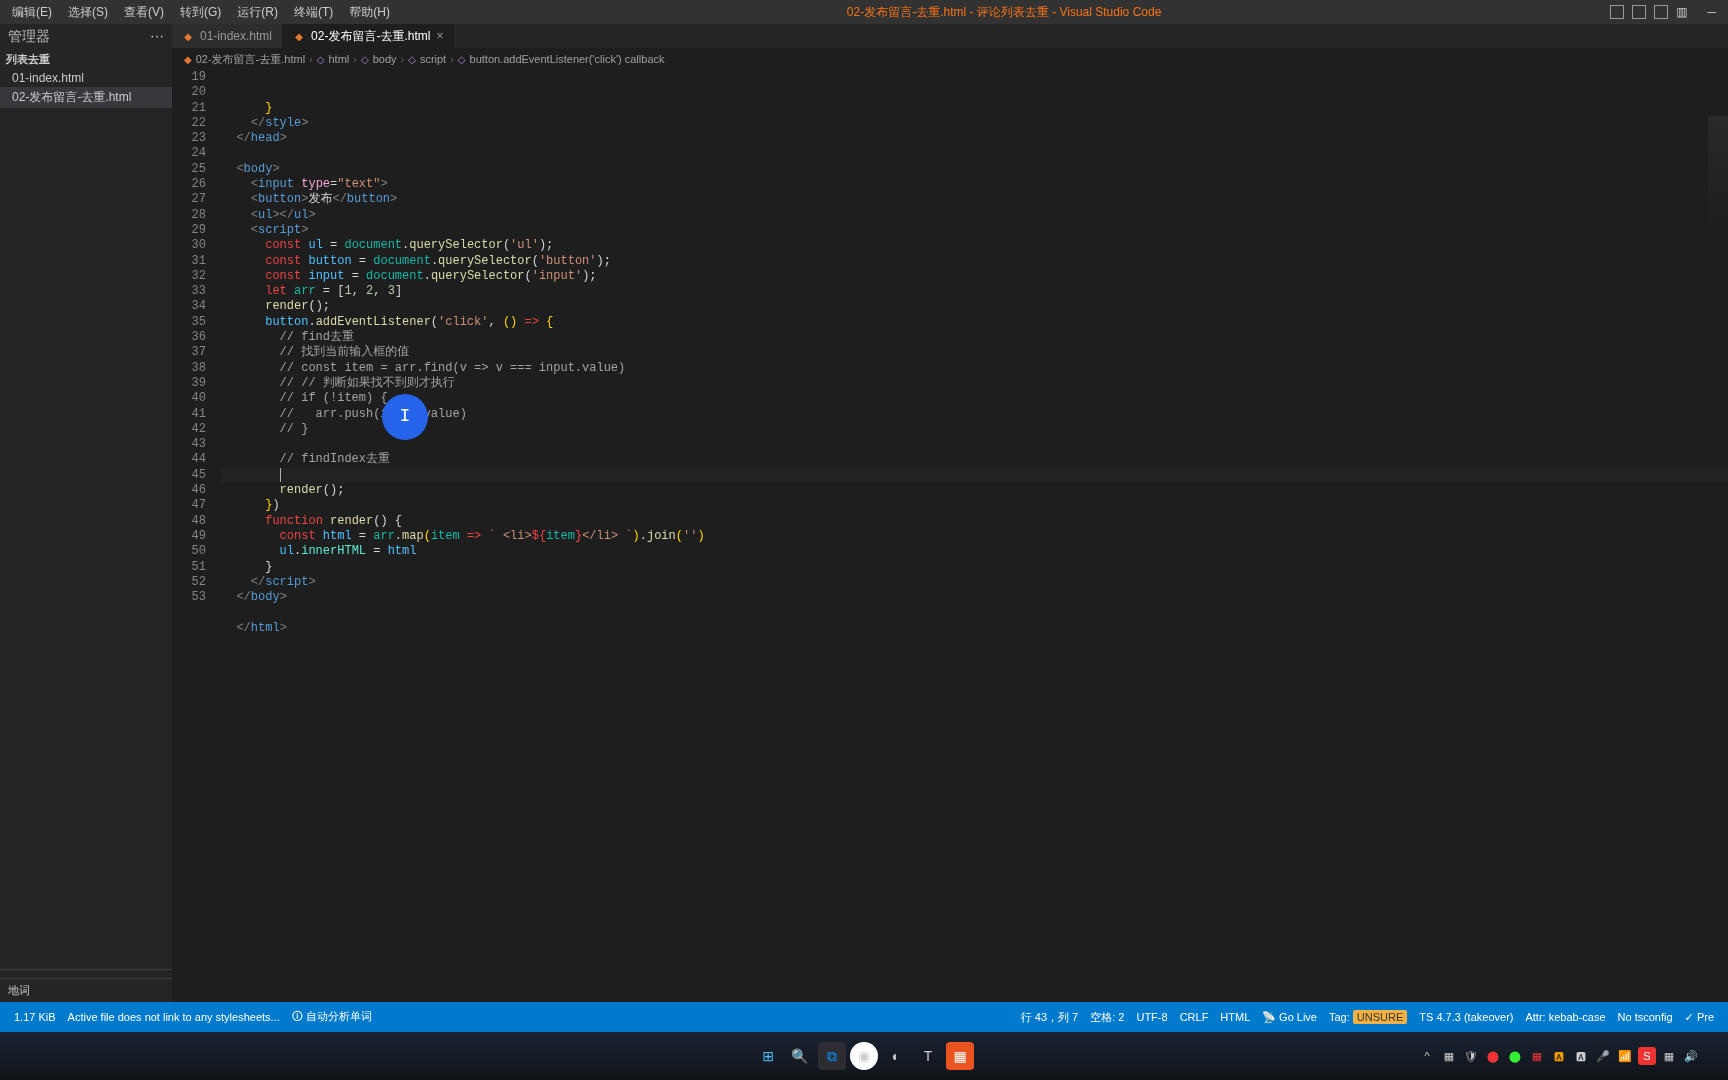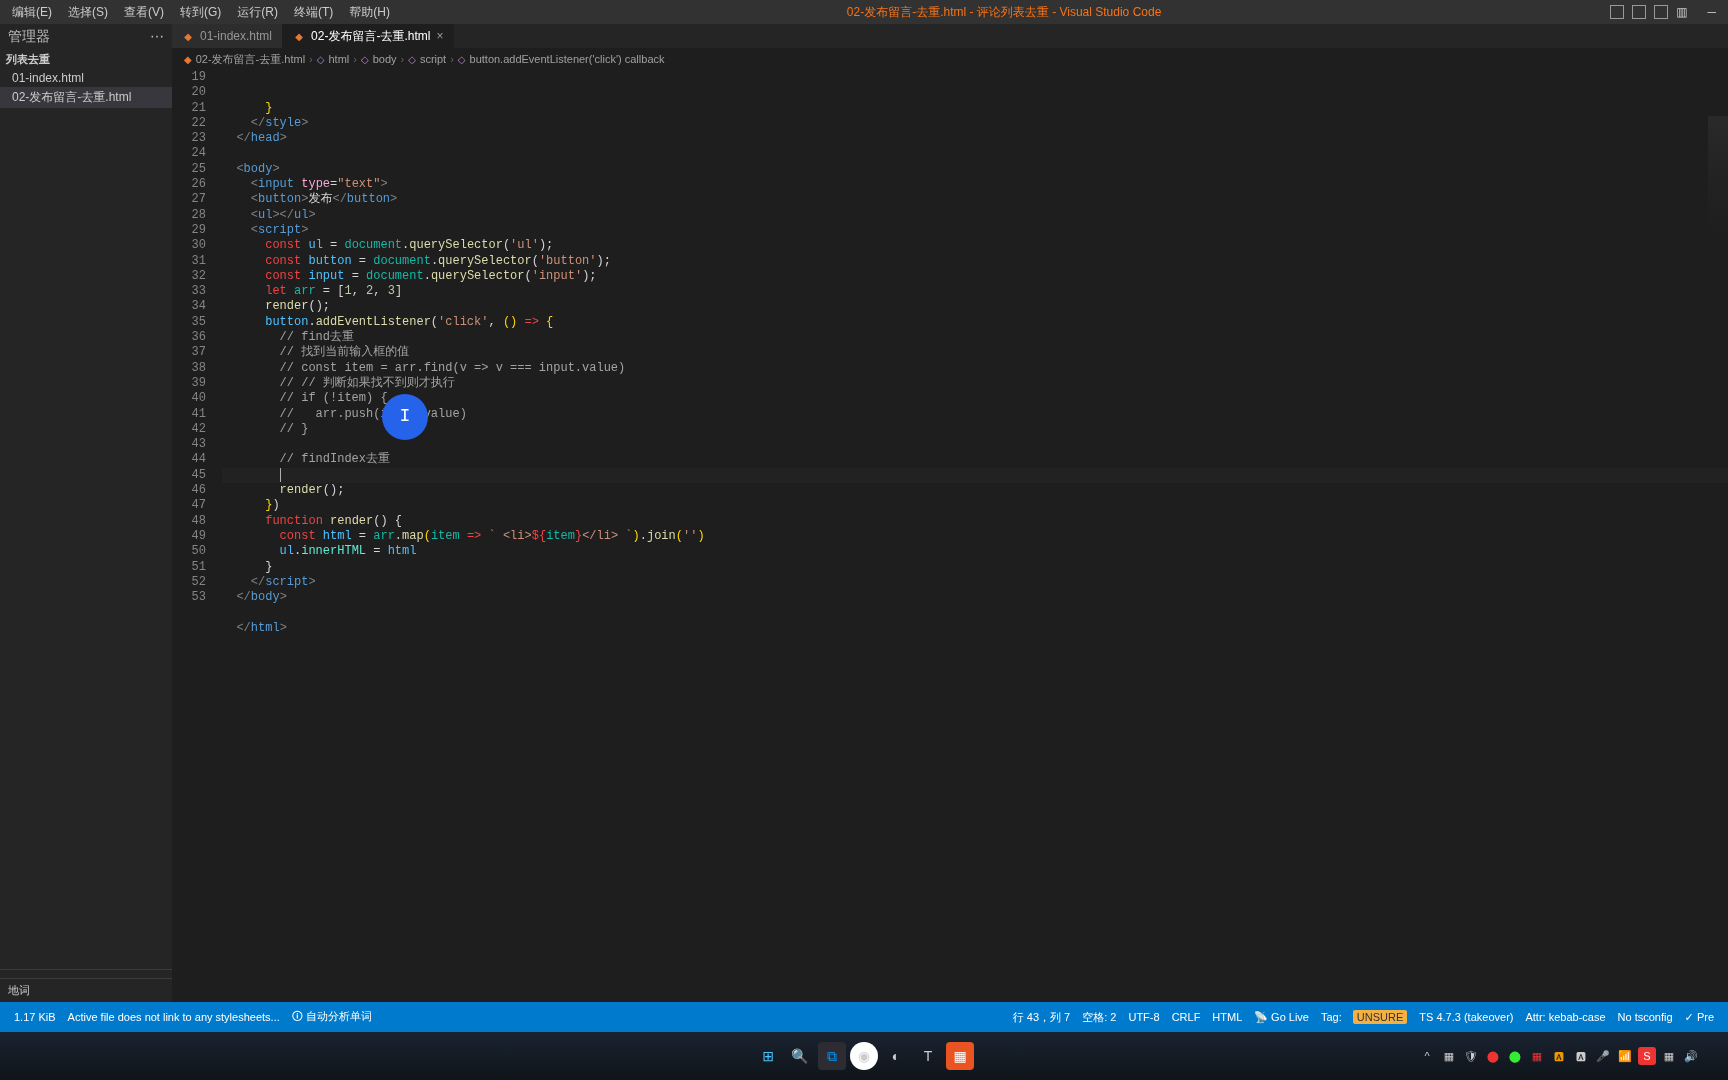--- a/index.html
+++ b/index.html
@@ -112,21 +112,21 @@
   height: 30px;
   background: #007acc;
   display: flex;
   align-items: center;
   font-size: 11px;
   color: #fff;
   padding: 0 8px;
 }
 .statusbar .sb-item { padding: 0 6px; cursor: pointer; }
 .statusbar .sb-spacer { flex: 1; }
-.statusbar .warn { background: #f3b144; color: #333; border-radius: 2px; padding: 1px 4px; margin-left: 8px; }
+.statusbar .warn { background: #f3b144; color: #333; border-radius: 2px; padding: 1px 4px; margin-left: 0; }
 .taskbar {
   height: 48px;
   background: linear-gradient(#1a2332, #0f1419);
   display: flex;
   align-items: center;
   justify-content: center;
   gap: 6px;
 }
 .taskbar .tb-center { display: flex; gap: 4px; }
 .taskbar .tb-right { position: absolute; right: 6px; display: flex; gap: 4px; align-items: center; }

